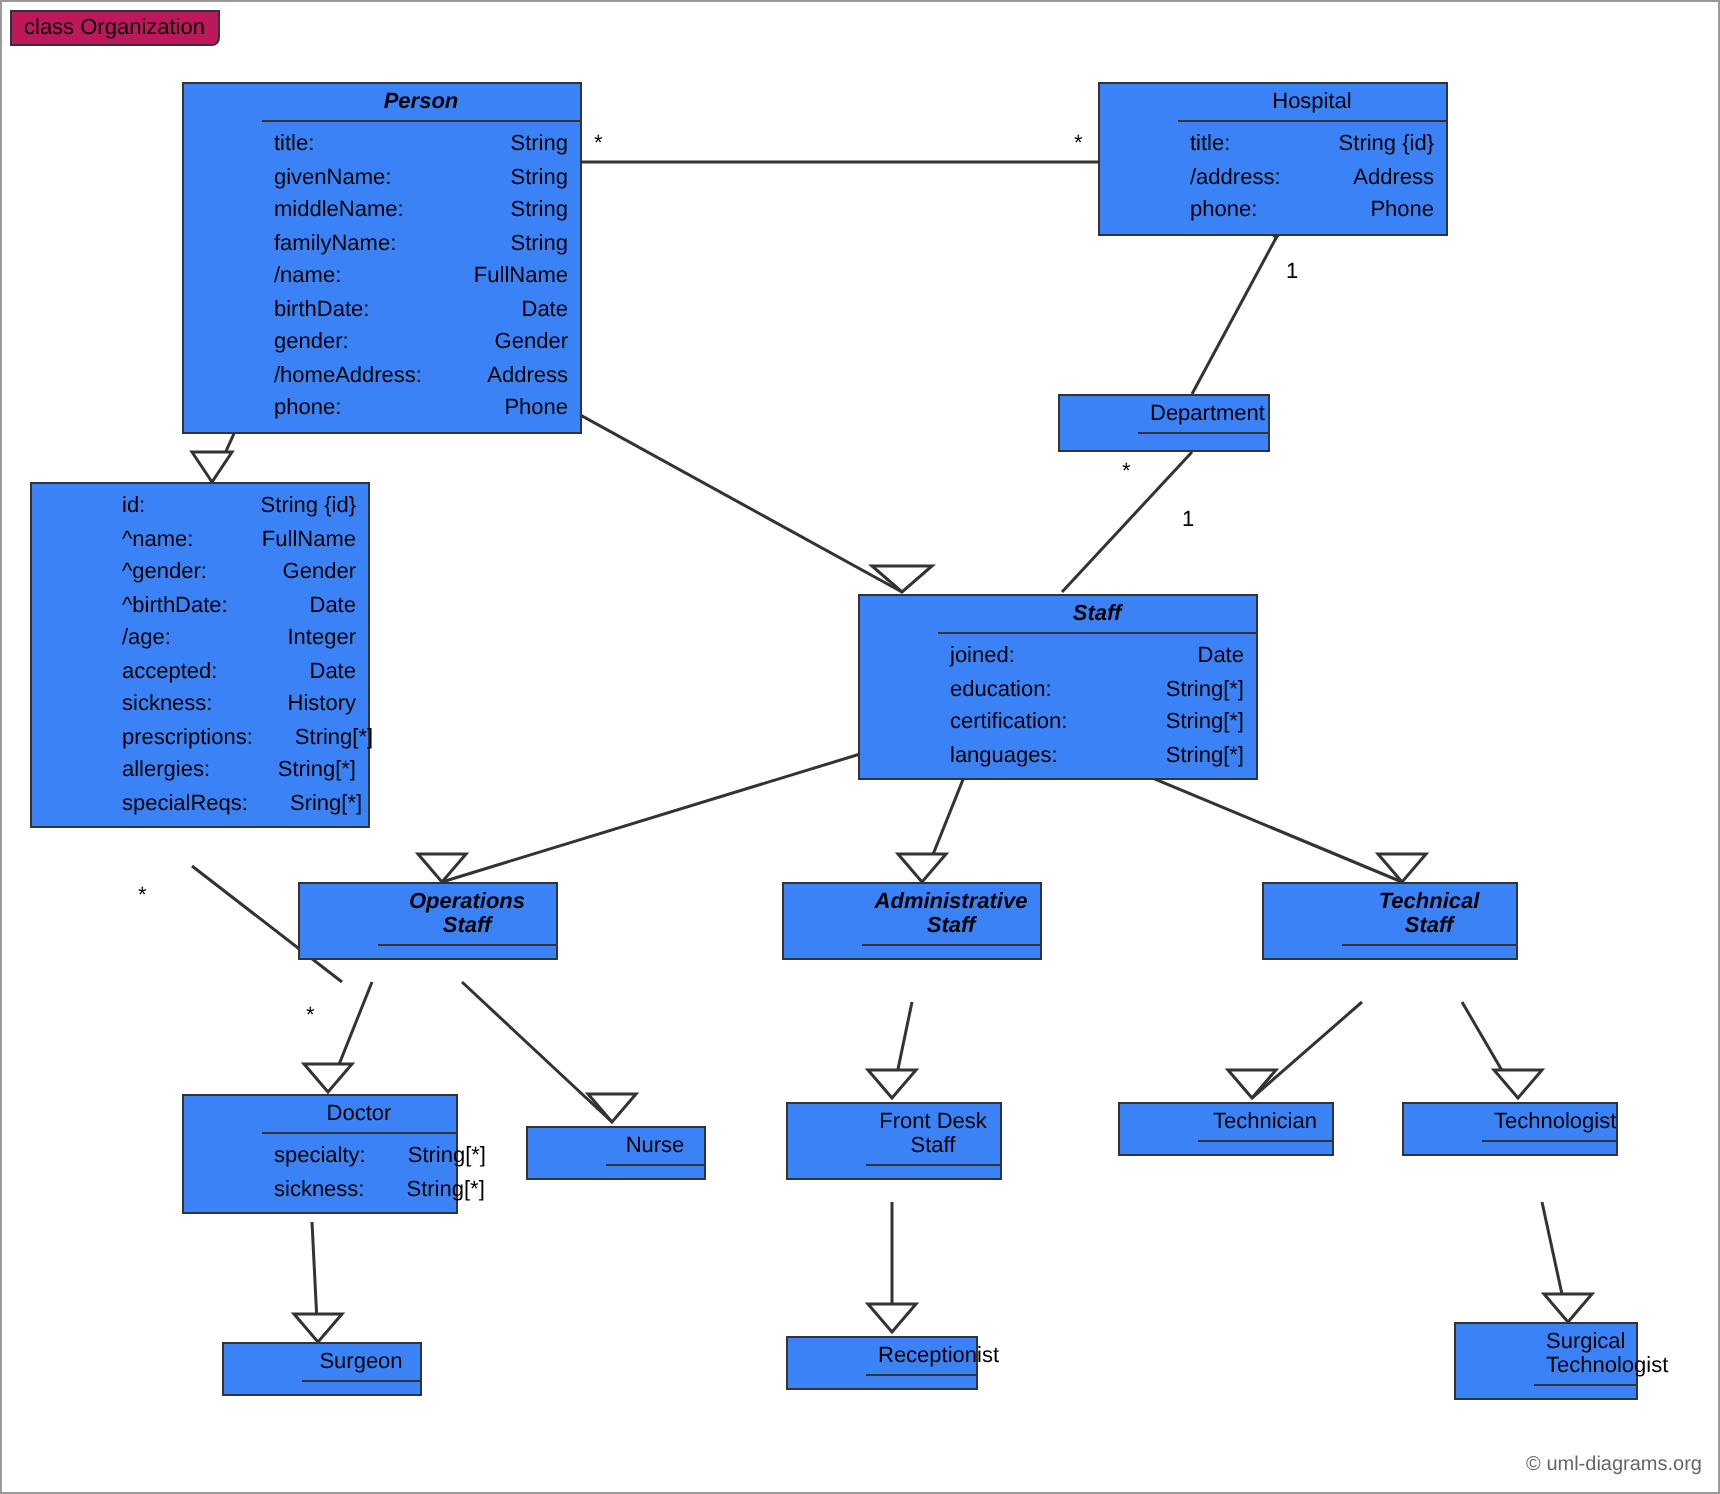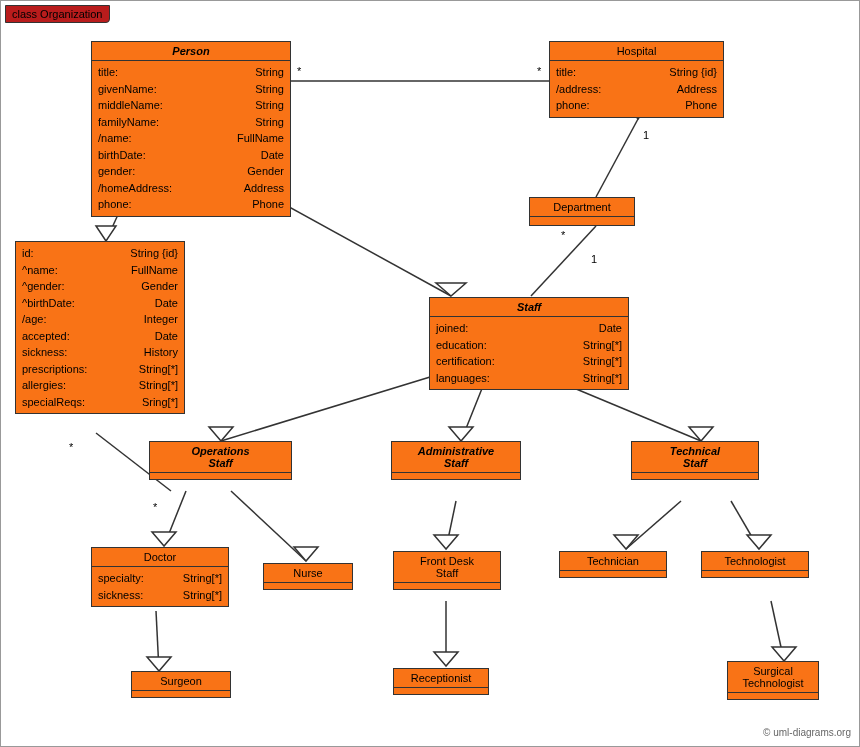--- a/index.html
+++ b/index.html
@@ -14,53 +14,54 @@
     }
     #diagram {
       position: relative;
       width: 860px;
       height: 747px;
       background: #fff;
       border: 1px solid #999;
     }
     .uml-box {
       position: absolute;
-      background: #f97316;
+      background: #3b82f6;
       border: 1.5px solid #333;
+      padding-left: 39px;
     }
     .uml-box .box-title {
       border-bottom: 1.5px solid #333;
       text-align: center;
       padding: 3px 6px;
       font-weight: normal;
     }
     .uml-box .box-title.italic {
       font-style: italic;
       font-weight: bold;
     }
     .uml-box .box-attrs {
       padding: 3px 6px;
       line-height: 1.5;
     }
     .attr-row {
       display: flex;
       justify-content: space-between;
-      gap: 8px;
+      gap: 21px;
       white-space: nowrap;
     }
     .attr-name { color: #000; }
     .attr-type { color: #000; }
     .diagram-label {
       position: absolute;
       top: 4px;
       left: 4px;
       border: 1.5px solid #333;
       padding: 2px 6px;
       font-size: 11px;
-      background: #b91c1c;
+      background: #be185d;
       border-radius: 0 0 4px 0;
     }
     .watermark {
       position: absolute;
       bottom: 8px;
       right: 8px;
       font-size: 10px;
       color: #666;
     }
     svg.connections {
@@ -266,21 +267,21 @@
           <span class="attr-name">certification:</span>
           <span class="attr-type">String[*]</span>
         </div>
       <div class="attr-row">
           <span class="attr-name">languages:</span>
           <span class="attr-type">String[*]</span>
         </div>
     </div>
   </div>
 
-  <div class="uml-box" style="left:148px; top:440px; width:143px;">
+  <div class="uml-box" style="left:148px; top:440px; width:130px;">
     <div class="box-title italic" style="font-style:italic;font-weight:bold;">Operations<br>Staff</div>
     <div class="box-attrs" style="min-height:4px;"></div>
   </div>
 
   <div class="uml-box" style="left:390px; top:440px; width:130px;">
     <div class="box-title italic" style="font-style:italic;font-weight:bold;">Administrative<br>Staff</div>
     <div class="box-attrs" style="min-height:4px;"></div>
   </div>
 
   <div class="uml-box" style="left:630px; top:440px; width:128px;">
@@ -315,21 +316,21 @@
   <div class="uml-box" style="left:558px; top:550px; width:108px;">
     <div class="box-title">Technician</div>
     <div class="box-attrs" style="min-height:6px;"></div>
   </div>
 
   <div class="uml-box" style="left:700px; top:550px; width:108px;">
     <div class="box-title">Technologist</div>
     <div class="box-attrs" style="min-height:6px;"></div>
   </div>
 
-  <div class="uml-box" style="left:110px; top:670px; width:100px;margin-left:20px;">
+  <div class="uml-box" style="left:110px; top:670px; width:100px;">
     <div class="box-title">Surgeon</div>
     <div class="box-attrs" style="min-height:6px;"></div>
   </div>
 
   <div class="uml-box" style="left:392px; top:667px; width:96px;">
     <div class="box-title">Receptionist</div>
     <div class="box-attrs" style="min-height:6px;"></div>
   </div>
 
   <div class="uml-box" style="left:726px; top:660px; width:92px;">

